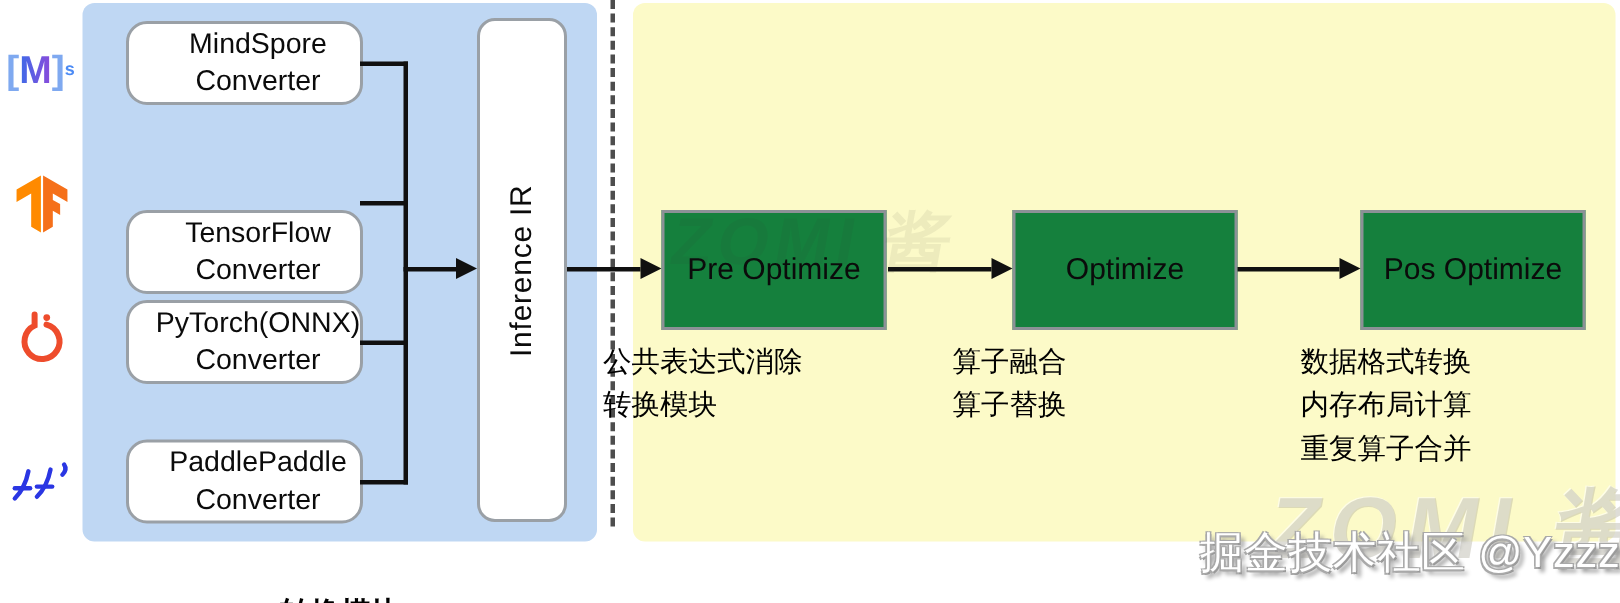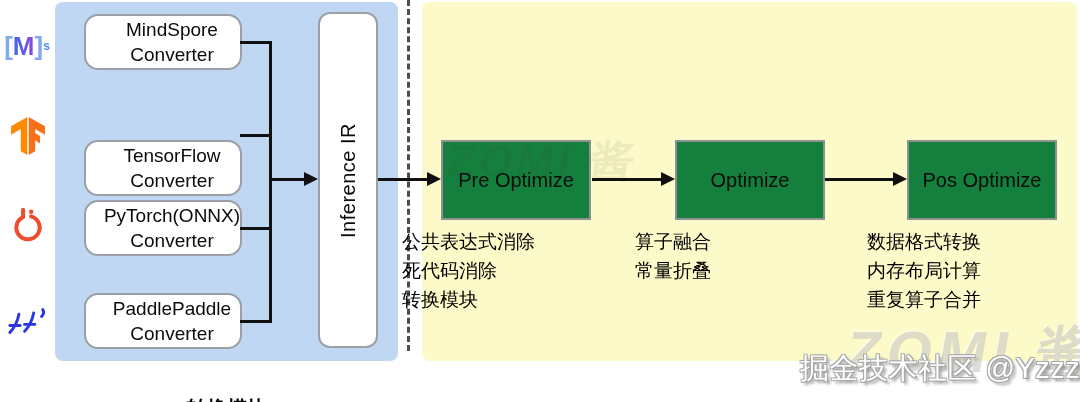--- a/index.html
+++ b/index.html
@@ -132,26 +132,25 @@
   <div class="obox" style="left:907px;">Pos Optimize</div>
   <div class="obox" style="left:675px;">Optimize</div>
 
   <div class="hline" style="left:592px; top:177.5px; width:69px;"></div>
   <div class="ahead" style="left:661px; top:172px;"></div>
   <div class="hline" style="left:825px; top:177.5px; width:68px;"></div>
   <div class="ahead" style="left:893px; top:172px;"></div>
 
   <div class="stage-list" style="left:402px;">
     <div>公共表达式消除</div>
-    <div>死代码消除</div>
     <div>转换模块</div>
   </div>
   <div class="stage-list" style="left:635px;">
     <div>算子融合</div>
-    <div>常量折叠</div>
+    <div>算子替换</div>
   </div>
   <div class="stage-list" style="left:867px;">
     <div>数据格式转换</div>
     <div>内存布局计算</div>
     <div>重复算子合并</div>
   </div>
 
   <div class="mod-label" style="left:127px;margin-top:23px;">转换模块</div>
 
   <div class="wm-zomi-faint">ZOMI 酱</div>

